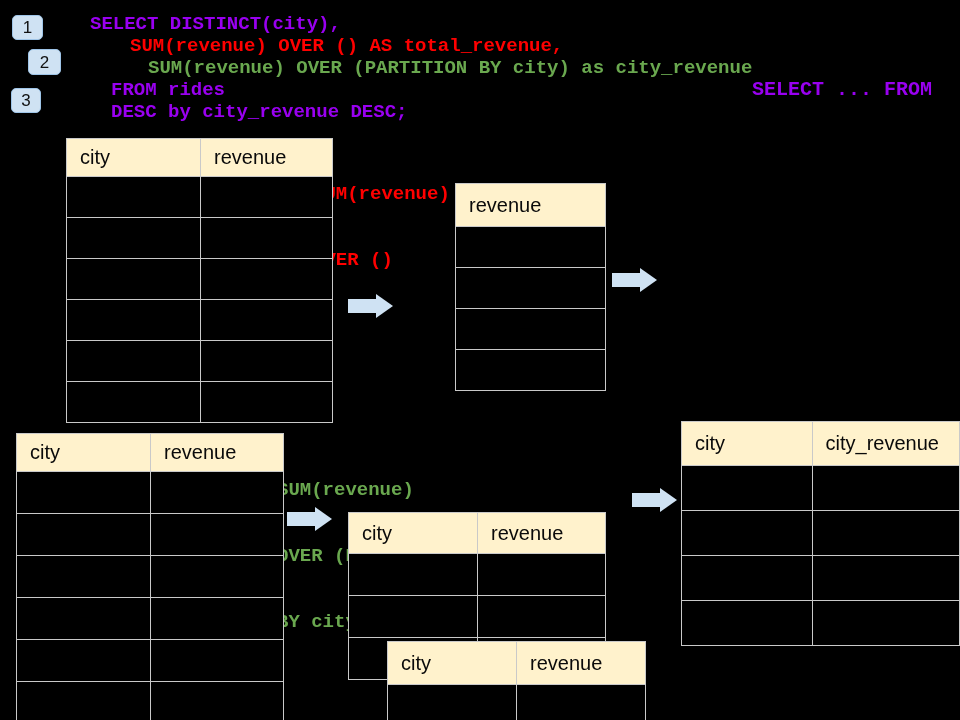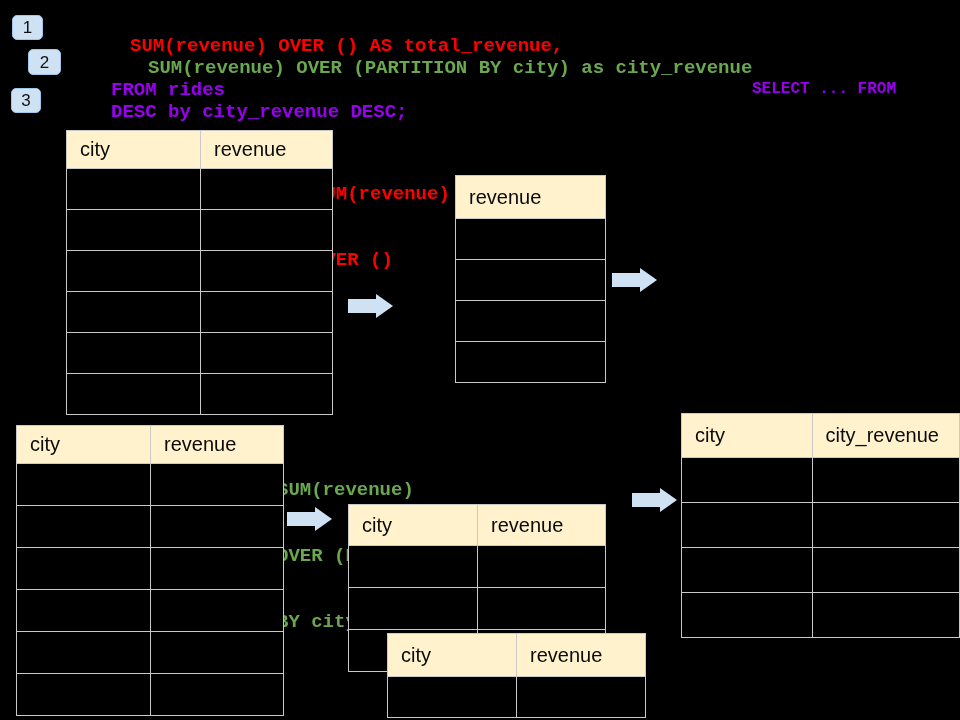--- a/index.html
+++ b/index.html
@@ -3,32 +3,32 @@
 <meta charset="utf-8">
 <style>
   html,body{margin:0;padding:0;}
   body{width:960px;height:720px;background:#000;overflow:hidden;position:relative;
        font-family:"Liberation Sans","DejaVu Sans",sans-serif;}
   .stage{position:absolute;inset:0;width:960px;height:720px;background:#000;}
 
   
   .code{position:absolute;font-family:"Liberation Mono","DejaVu Sans Mono",monospace;
         font-weight:bold;font-size:19px;line-height:22px;white-space:pre;}
-  .code.small{font-size:16px;line-height:21px;}
+  .code.small{font-size:20px;line-height:21px;}
   .c-purple{color:var(--purple);}
   .c-red{color:var(--red);}
   .c-green{color:var(--green);}
 
   
   .badge{position:absolute;background:var(--badge-bg);border:1px solid var(--badge-border);
          border-radius:5px;display:flex;align-items:center;justify-content:center;
          color:#111;font-size:17px;line-height:1;}
 
   
-  .tbl{position:absolute;}
+  .tbl{position:absolute;margin-top:8px;}
   .tbl table{border-collapse:collapse;table-layout:fixed;}
   .tbl td{border:1.5px solid var(--table-border);background:#000;padding:0;}
   .tbl tr.hrow td{background:var(--header-bg);color:#0a0a0a;font-size:20px;
                   padding-left:13px;vertical-align:middle;}
   .tbl.front{z-index:3;}
   .tbl.back{z-index:1;}
 
   
   .arrow{position:absolute;width:45px;height:24px;z-index:2;}
   .arrow .shaft{position:absolute;left:0;top:5px;width:28px;height:14px;background:var(--arrow);}
@@ -38,20 +38,21 @@
 </style>
 </head>
 <body>
 
 <div class="stage">
 
   <div class="badge" style="left:12px;top:15px;width:29px;height:23px;">1</div>
   <div class="badge" style="left:28px;top:49px;width:31px;height:24px;">2</div>
   <div class="badge" style="left:11px;top:88px;width:28px;height:23px;">3</div>
 
+  <div class="code c-purple" style="left:90px;top:13px;">SELECT DISTINCT(city),</div>
   <div class="code c-red" style="left:130px;top:35px;">SUM(revenue) OVER () AS total_revenue,</div>
   <div class="code c-green" style="left:148px;top:57px;">SUM(revenue) OVER (PARTITION BY city) as city_revenue</div>
   <div class="code c-purple" style="left:111px;top:79px;font-family:Liberation Mono, monospace;">FROM rides</div>
   <div class="code c-purple" style="left:111px;top:101px;">DESC by city_revenue DESC;</div>
 
   <div class="code small c-purple" style="left:752px;top:37px;">
     <div>SELECT ... FROM</div>
   </div>
 
   <div class="code c-red" style="left:313px;top:139px;">

